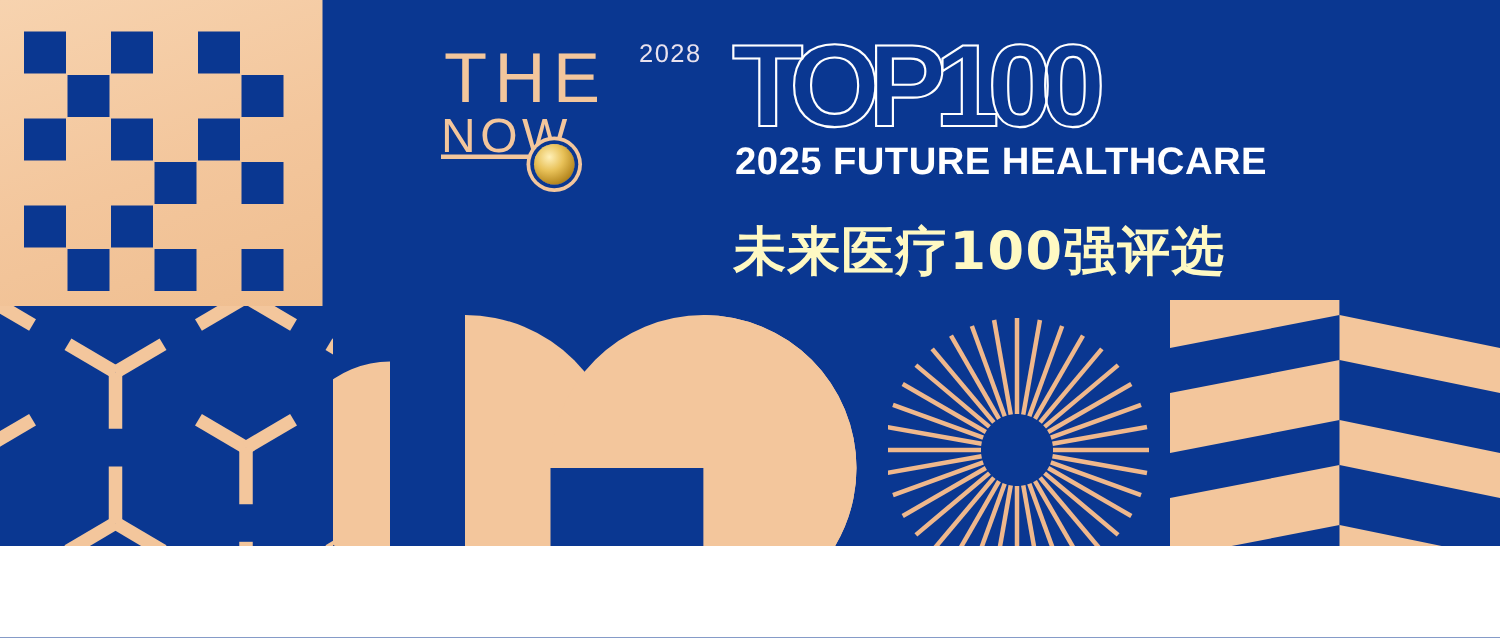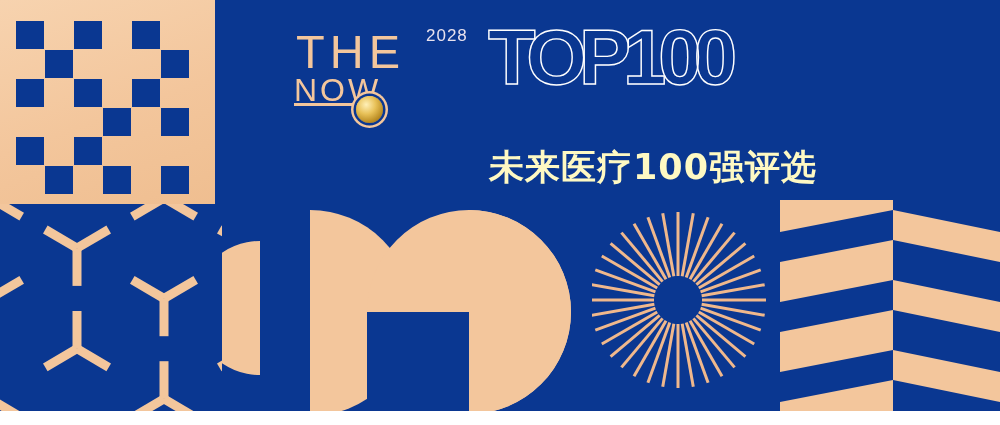--- a/index.html
+++ b/index.html
@@ -1,20 +1,20 @@
 <!DOCTYPE html>
 <html><head>
 <meta charset="utf-8">
 <style>
   html,body{margin:0;padding:0;background:#fff;}
   body{font-family:"Liberation Sans",sans-serif;}
 
   #banner{
     position:relative;
-    width:1000px;height:411px;
+    width:1000px;height:364px;
     overflow:hidden;
     background:#0A3791;
   }
 
   
   #checker-panel{
     position:absolute;left:0;top:0;width:215px;height:204px;
     background:linear-gradient(160deg,#F7D3AF 0%,#F3C69C 55%,#EFBE90 100%);
   }
   .chk-cell{position:absolute;background:#0A3791;}
@@ -109,20 +109,21 @@
 
   <div id="logo-block">
     <div class="logo-line" id="logo-the">THE</div>
     <div id="logo-year">2028</div>
     <div class="logo-line" id="logo-now">NOW</div>
     <div id="logo-orb"></div>
   </div>
 
   <div id="headline-block">
     <div id="top100">TOP100</div>
+    <div class="headline-en" id="headline-en1">2025 FUTURE HEALTHCARE</div>
     <div id="headline-cn">未来医疗100强评选</div>
   </div>
 
   <div class="band" id="hexpanel">
     <svg width="222" height="221" viewBox="0 0 222 221">
       <rect x="0" y="0" width="222" height="221" fill="#0A3791"></rect>
       <g id="hexlines" stroke="#F3C69C" stroke-width="9" stroke-linecap="butt" fill="none">
           <line x1="-97.0" y1="-56.2" x2="-97.0" y2="-93.9"></line>
           <line x1="-97.0" y1="-56.2" x2="-128.7" y2="-37.5"></line>
           <line x1="-97.0" y1="-56.2" x2="-65.3" y2="-37.5"></line>

